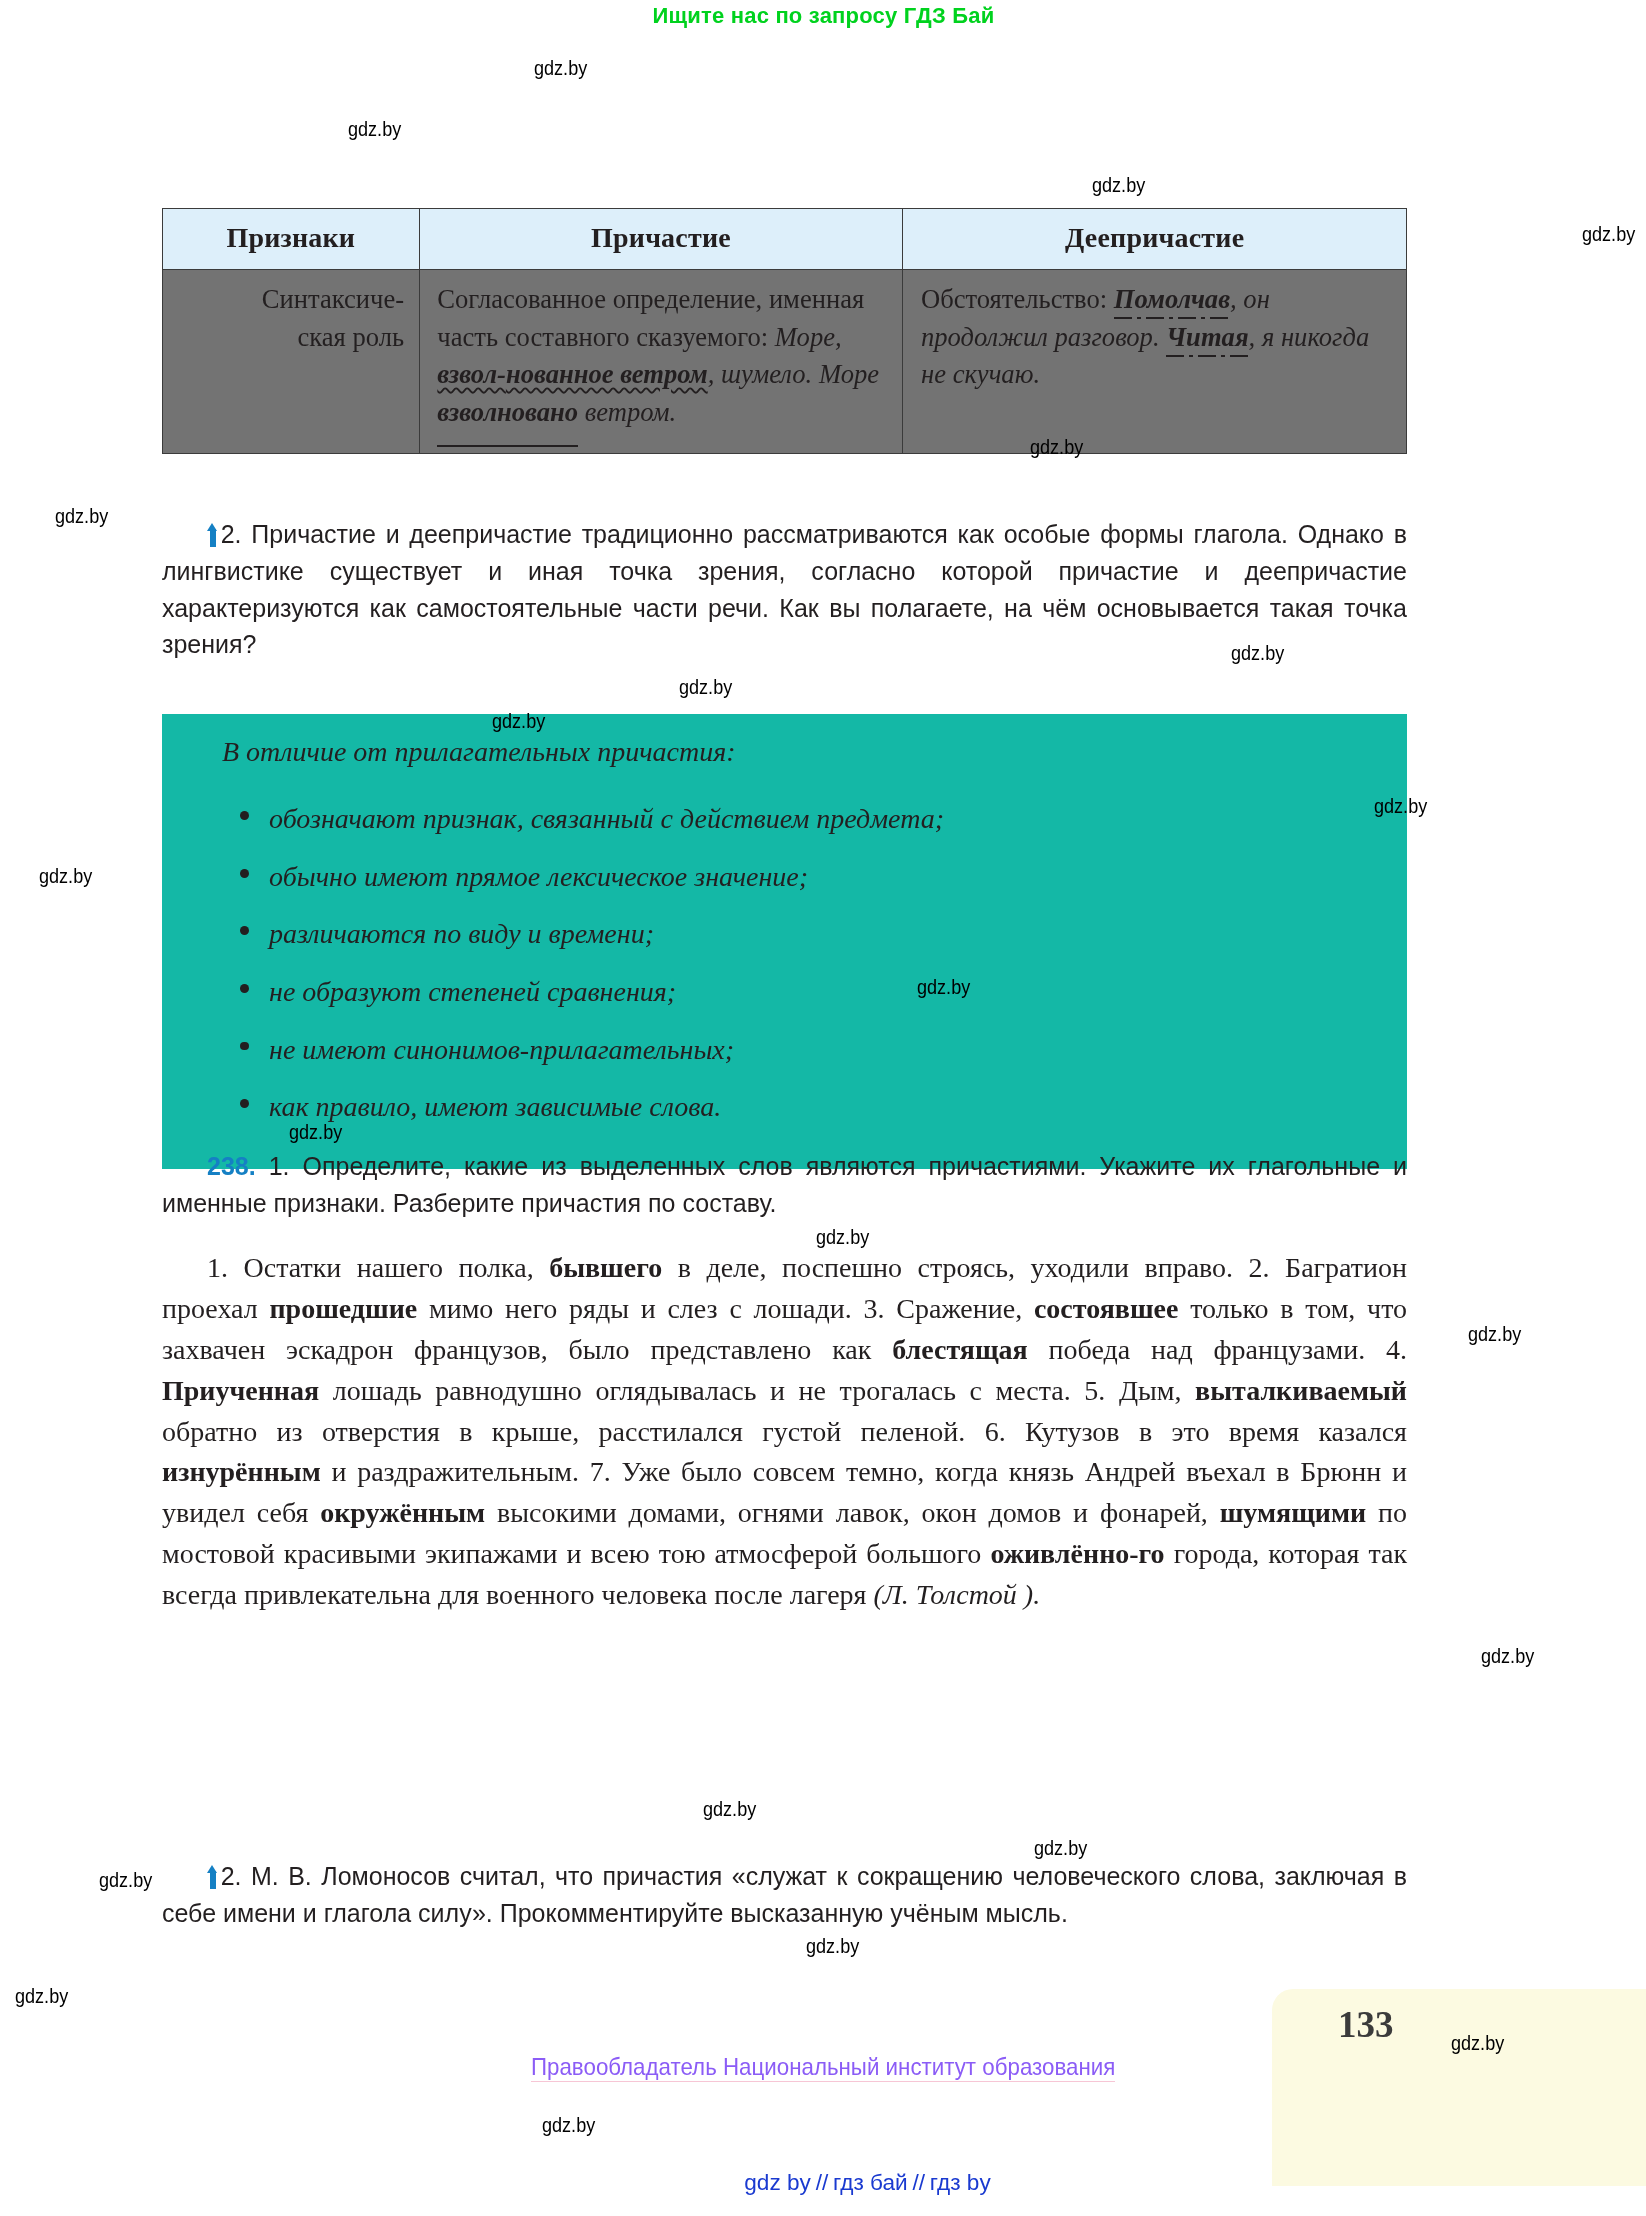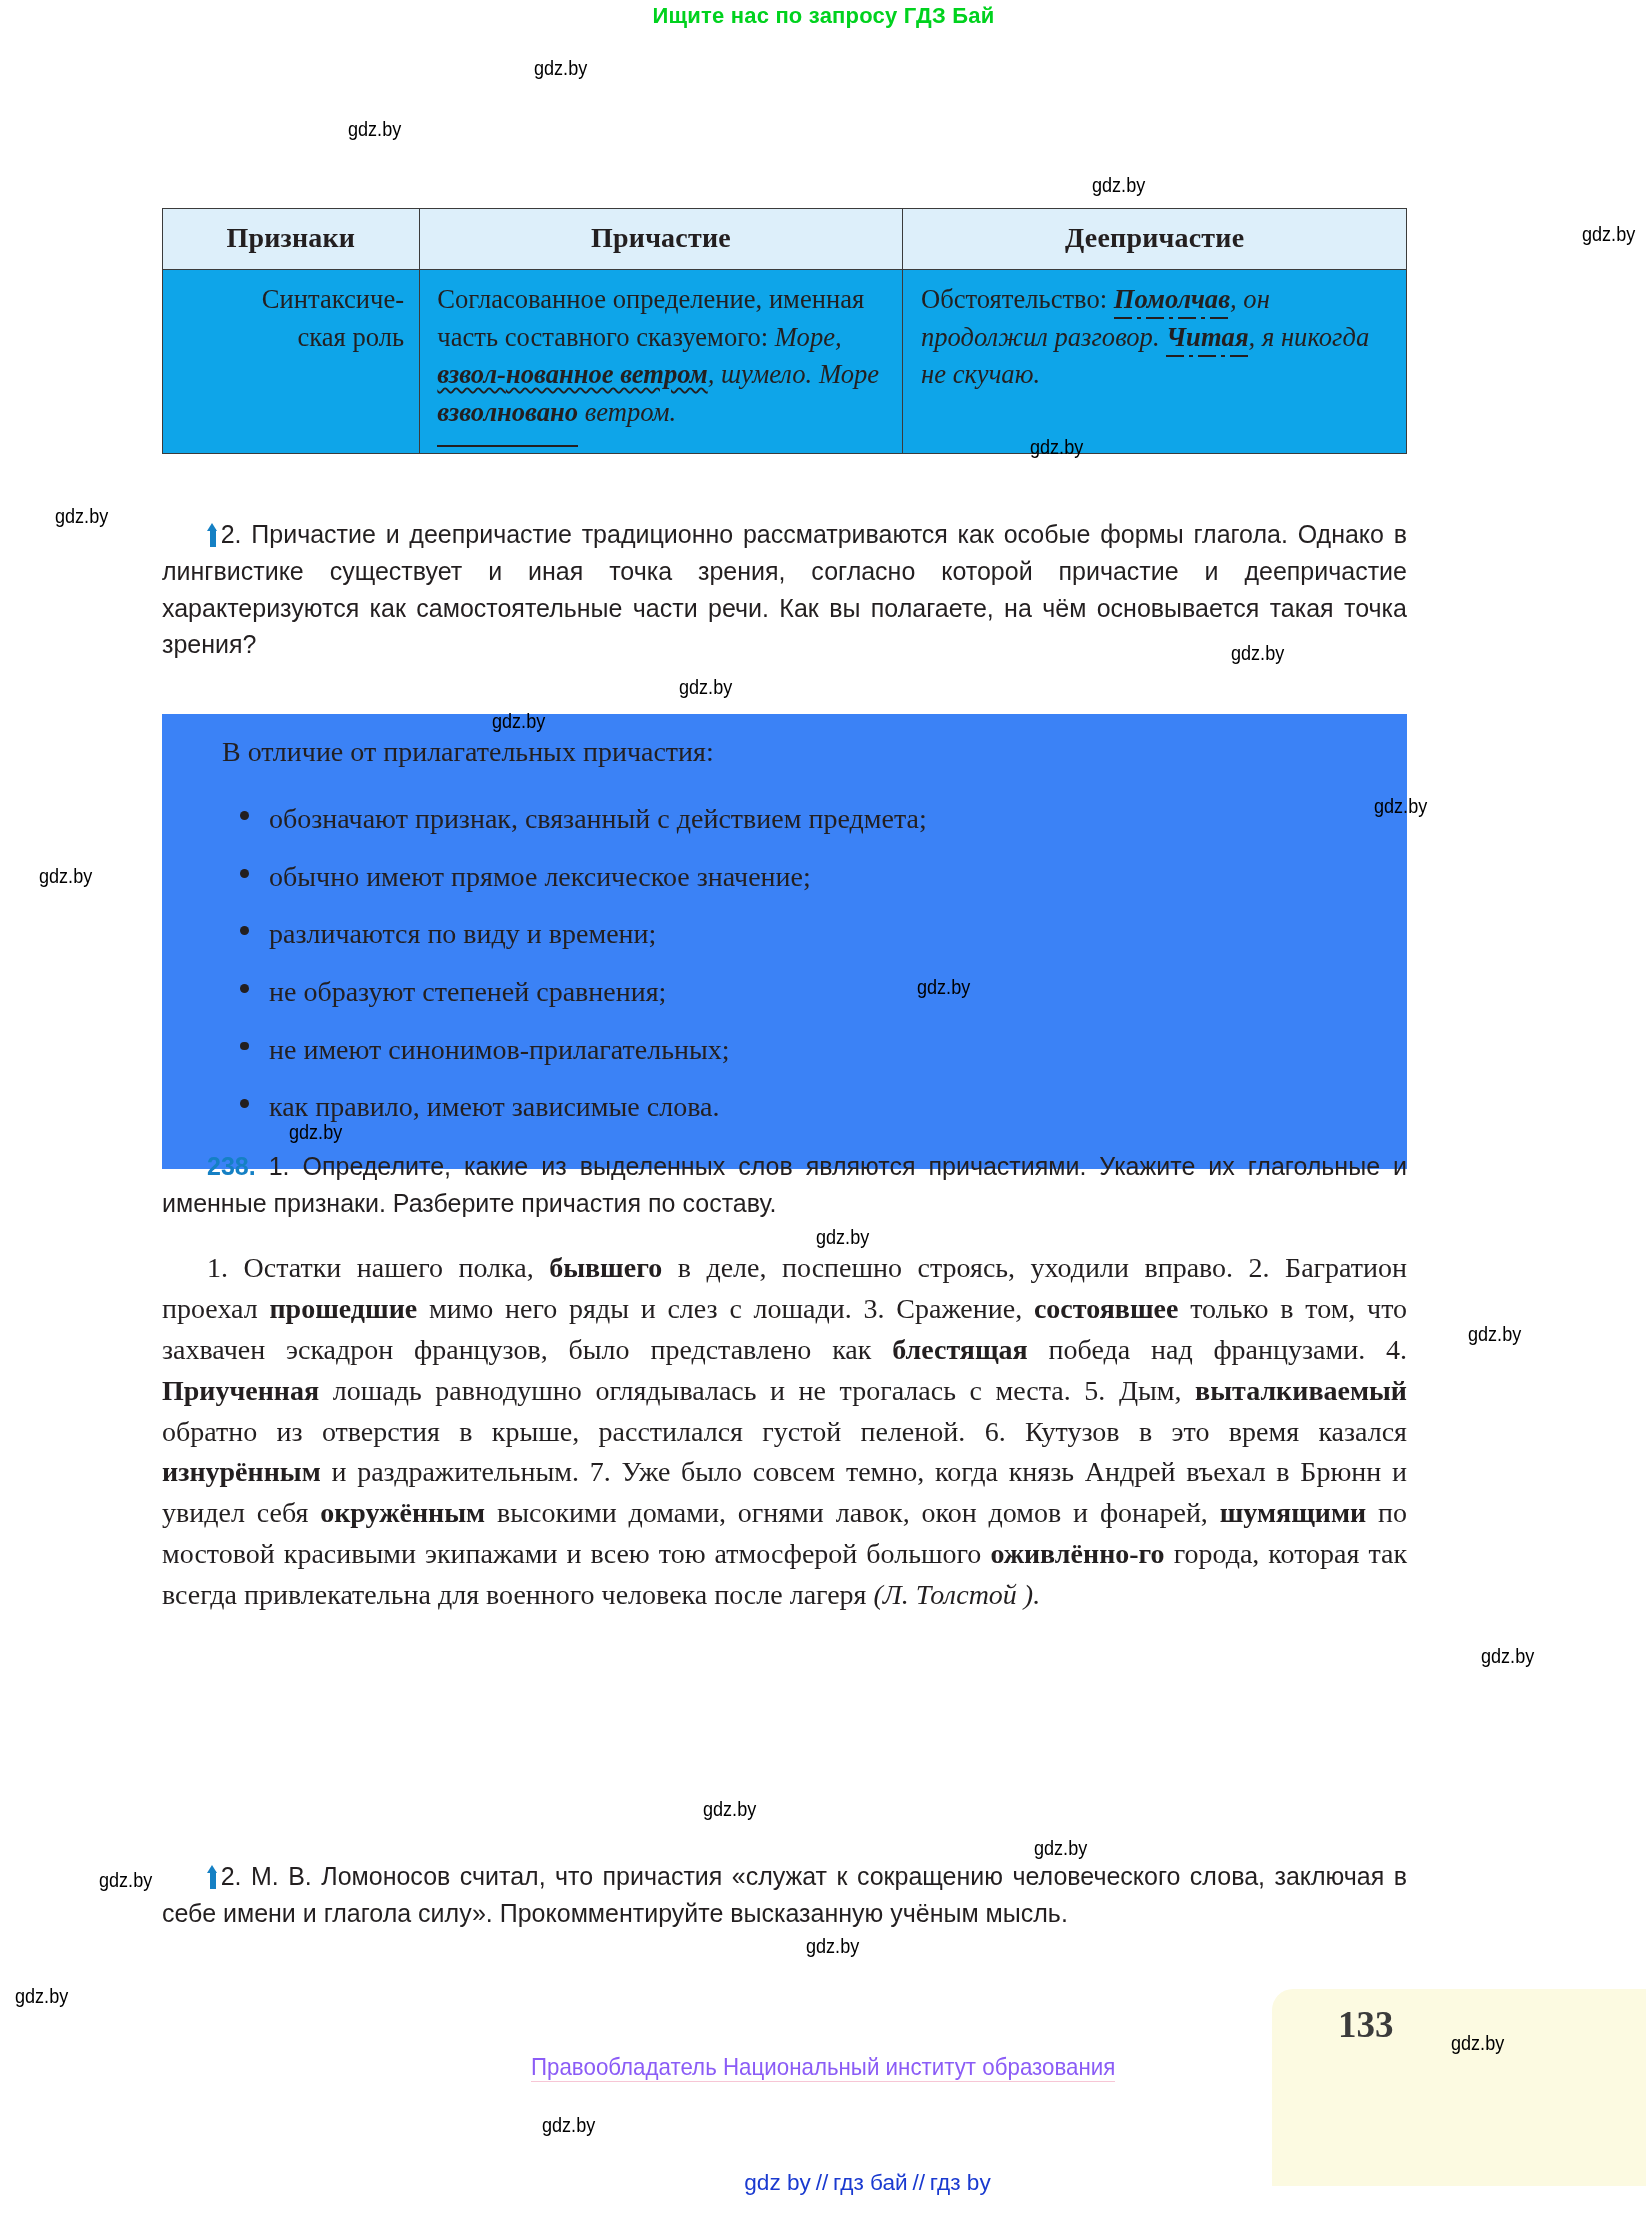--- a/index.html
+++ b/index.html
@@ -57,21 +57,21 @@
   }
 
   
   #cmp-table {
     position: absolute;
     left: 162px;
     top: 208px;
     width: 1245px;
     border-collapse: collapse;
     z-index: 10;
-    background: #0ea5e9;
+    background: #737373;
   }
   #cmp-table td, #cmp-table th {
     border: 1.6px solid #3b3b3b;
     vertical-align: top;
     padding: 0;
   }
   #cmp-table thead th {
     background: #ddeffa;
     text-align: center;
     font-weight: bold;
@@ -159,24 +159,25 @@
     border-right: 5.6px solid transparent;
     border-bottom: 8.9px solid #1580c4;
   }
 
   
   #info-box {
     position: absolute;
     left: 162px;
     top: 714px;
     width: 1245px;
-    background: #3b82f6;
+    background: #14b8a6;
     padding: 17.7px 0 21px 0;
     box-sizing: border-box;
     z-index: 10;
+    font-style: italic;
   }
   #info-box .ib-title {
     font-size: 28px;
     padding: 4.8px 0 9.7px 60px;
   }
   #info-box ul {
     list-style: none;
     margin: 12px;
     padding: 0;
   }

